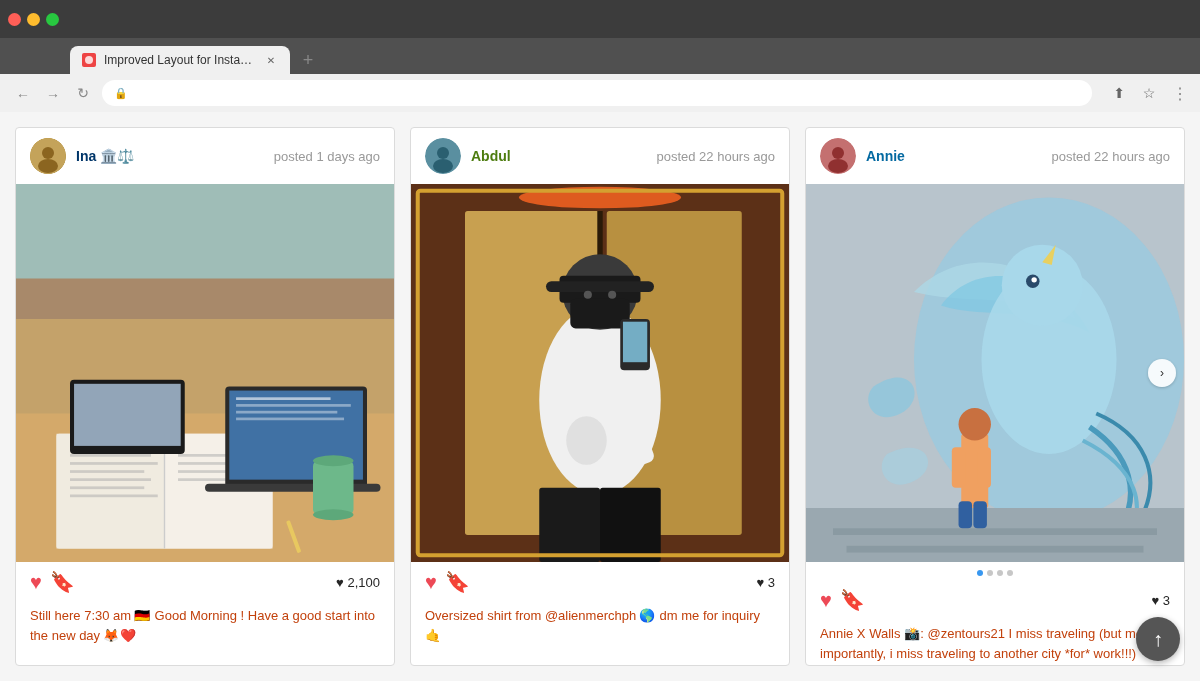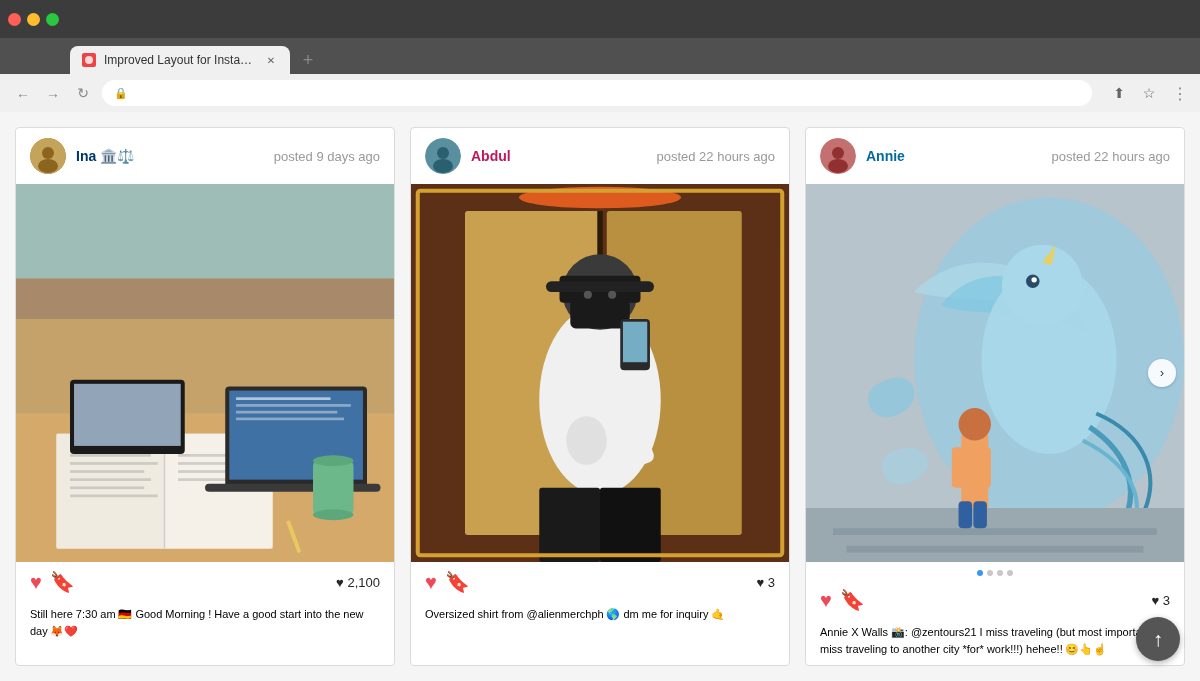--- a/index.html
+++ b/index.html
@@ -55,21 +55,21 @@
     .dot.active { background: #3897f0; }
 
     
     .post-actions { display: flex; align-items: center; padding: 8px 14px; gap: 8px; }
     .action-btn { background: none; border: none; cursor: pointer; display: flex; align-items: center; gap: 4px; font-size: 14px; color: #262626; }
     .heart-icon { color: #ed4956; font-size: 20px; }
     .bookmark-icon { font-size: 20px; }
     .like-count { margin-left: auto; font-size: 13px; color: #262626; }
 
     
-    .post-caption { padding: 4px 14px 10px; font-size: 11px; line-height: 1.5; color: #000000; overflow: hidden; flex: 1; }
+    .post-caption { padding: 4px 14px 10px; font-size: 13px; line-height: 1.5; color: #c2410c; overflow: hidden; flex: 1; }
 
     
     .avatar-ina { background: linear-gradient(135deg, #c8a96e, #8b6914); display: flex; align-items: center; justify-content: center; color: white; font-size: 14px; font-weight: bold; }
 
     
     .scroll-top { position: fixed; bottom: 20px; right: 20px; width: 44px; height: 44px; background: #555; border-radius: 50%; display: flex; align-items: center; justify-content: center; color: white; font-size: 20px; cursor: pointer; box-shadow: 0 2px 6px rgba(0,0,0,0.3); }
 
   </style>
 </head>
 <body>
@@ -117,21 +117,21 @@
         <div class="avatar">
           <div class="avatar-ina" style="width:36px;height:36px;border-radius:50%;background:linear-gradient(135deg,#b8860b,#8b6914);display:flex;align-items:center;justify-content:center;">
             <svg width="36" height="36" viewBox="0 0 36 36">
                 <circle cx="18" cy="18" r="18" fill="#c4a35a"></circle>
                 <circle cx="18" cy="15" r="6" fill="#8b6520"></circle>
                 <ellipse cx="18" cy="28" rx="10" ry="7" fill="#8b6520"></ellipse>
               </svg>
           </div>
         </div>
         <span class="username" style="color:#003569;">Ina 🏛️⚖️</span>
-        <span class="post-time">posted 9 days ago</span>
+        <span class="post-time">posted 1 days ago</span>
       </div>
 
       <div class="post-image">
         <svg width="100%" height="100%" viewBox="0 0 280 280" preserveAspectRatio="xMidYMid slice" xmlns="http://www.w3.org/2000/svg">
 
           <rect width="280" height="280" fill="#c4a26a"></rect>
 
           <rect width="280" height="90" fill="#87CEEB" opacity="0.6"></rect>
           <rect y="70" width="280" height="30" fill="#a8896a"></rect>
 
@@ -195,21 +195,21 @@
 
     <div class="post-card">
       <div class="post-header">
         <div class="avatar">
           <svg width="36" height="36" viewBox="0 0 36 36">
               <circle cx="18" cy="18" r="18" fill="#5a8fa0"></circle>
               <circle cx="18" cy="15" r="6" fill="#2a5f70"></circle>
               <ellipse cx="18" cy="28" rx="10" ry="7" fill="#2a5f70"></ellipse>
             </svg>
         </div>
-        <span class="username" style="color:#be185d;">Abdul</span>
+        <span class="username" style="color:#4d7c0f;">Abdul</span>
         <span class="post-time">posted 22 hours ago</span>
       </div>
 
       <div class="post-image">
         <svg width="100%" height="100%" viewBox="0 0 280 280" preserveAspectRatio="xMidYMid slice" xmlns="http://www.w3.org/2000/svg">
 
           <rect width="280" height="280" fill="#5c3017"></rect>
 
           <rect x="40" y="20" width="100" height="240" fill="#c8a050" rx="2"></rect>
           <rect x="145" y="20" width="100" height="240" fill="#b89040" rx="2"></rect>

